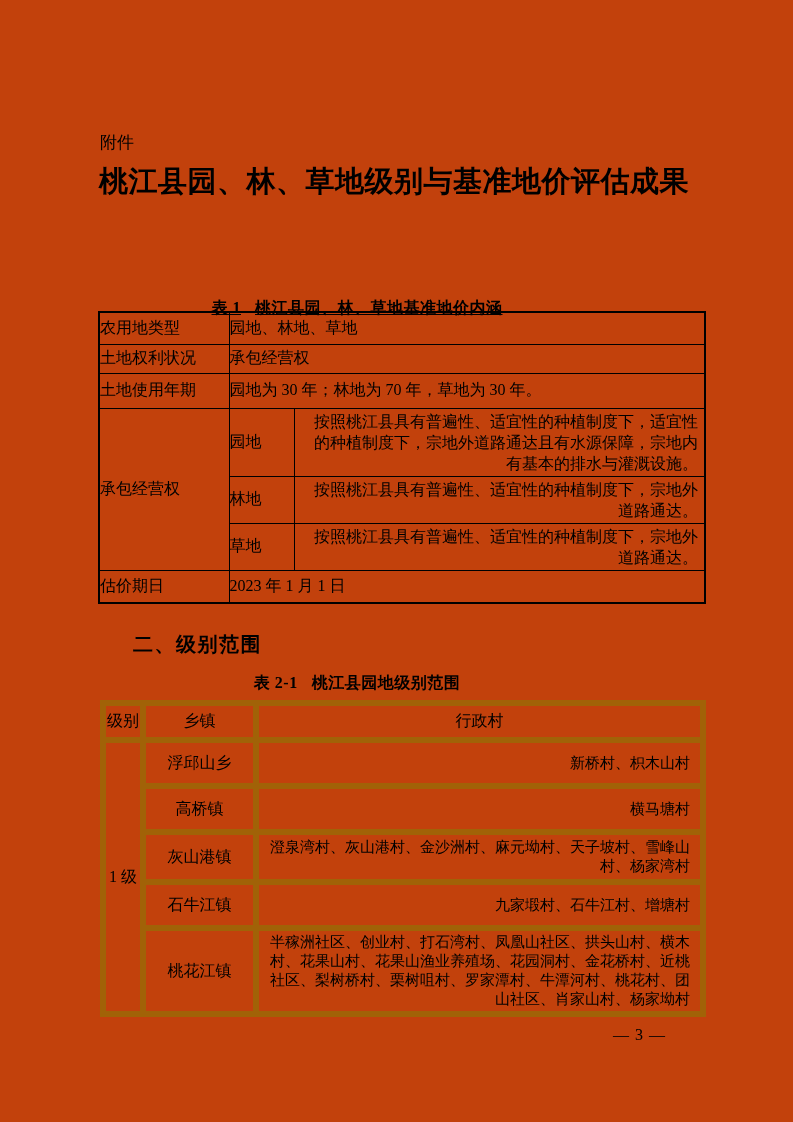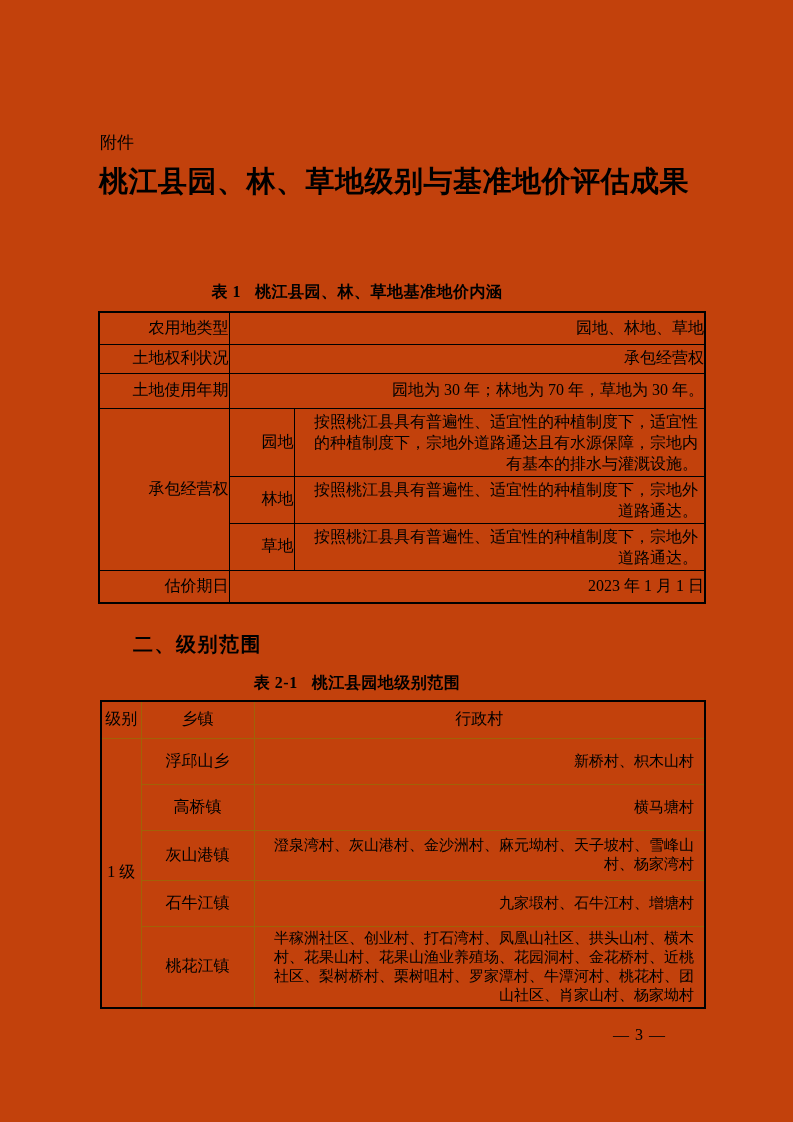--- a/index.html
+++ b/index.html
@@ -31,41 +31,41 @@
     font-size:20px; font-weight:bold; letter-spacing:1.5px;
   }
   .heading-1 { top:239px; }
   .heading-2 { top:631px; }
 
   .caption {
     position:absolute; left:98px; width:608px;
     text-align:center; padding-right:90px;
     font-size:16px; font-weight:bold; letter-spacing:0.5px;
   }
-  .caption-1 { top:282px; }
+  .caption-1 { top:298px;text-decoration:underline; }
   .caption-2 { top:673px; }
   .caption .cap-no { margin-right:14px; }
 
   table { border-collapse:collapse; table-layout:fixed; }
   td { vertical-align:middle; }
 
   .t1 {
     position:absolute; left:98px; top:311px; width:608px;
     border:2px solid #000;
   }
-  .t1 td { border:1px solid #000; font-size:16px; text-align:right; }
+  .t1 td { border:1px solid #000; font-size:16px; text-align:left; }
   .t1 .desc {
     text-align:right; padding:2px 6px 2px 7px; line-height:21px;
   }
 
   .t2 {
     position:absolute; left:100px; top:700px; width:606px;
     border:2px solid #000;
   }
-  .t2 td { border:1px solid #a16207; font-size:16px; text-align:center; }
+  .t2 td { border:6px solid #a16207; font-size:16px; text-align:center; }
   .t2 .villages {
     text-align:right; padding:2px 10px 2px 8px;
     font-size:15px; line-height:19px;
   }
 
   .page-number {
     position:absolute; left:613px; top:1026px;
     font-size:16px; letter-spacing:1px; white-space:nowrap;
   }
 </style>

